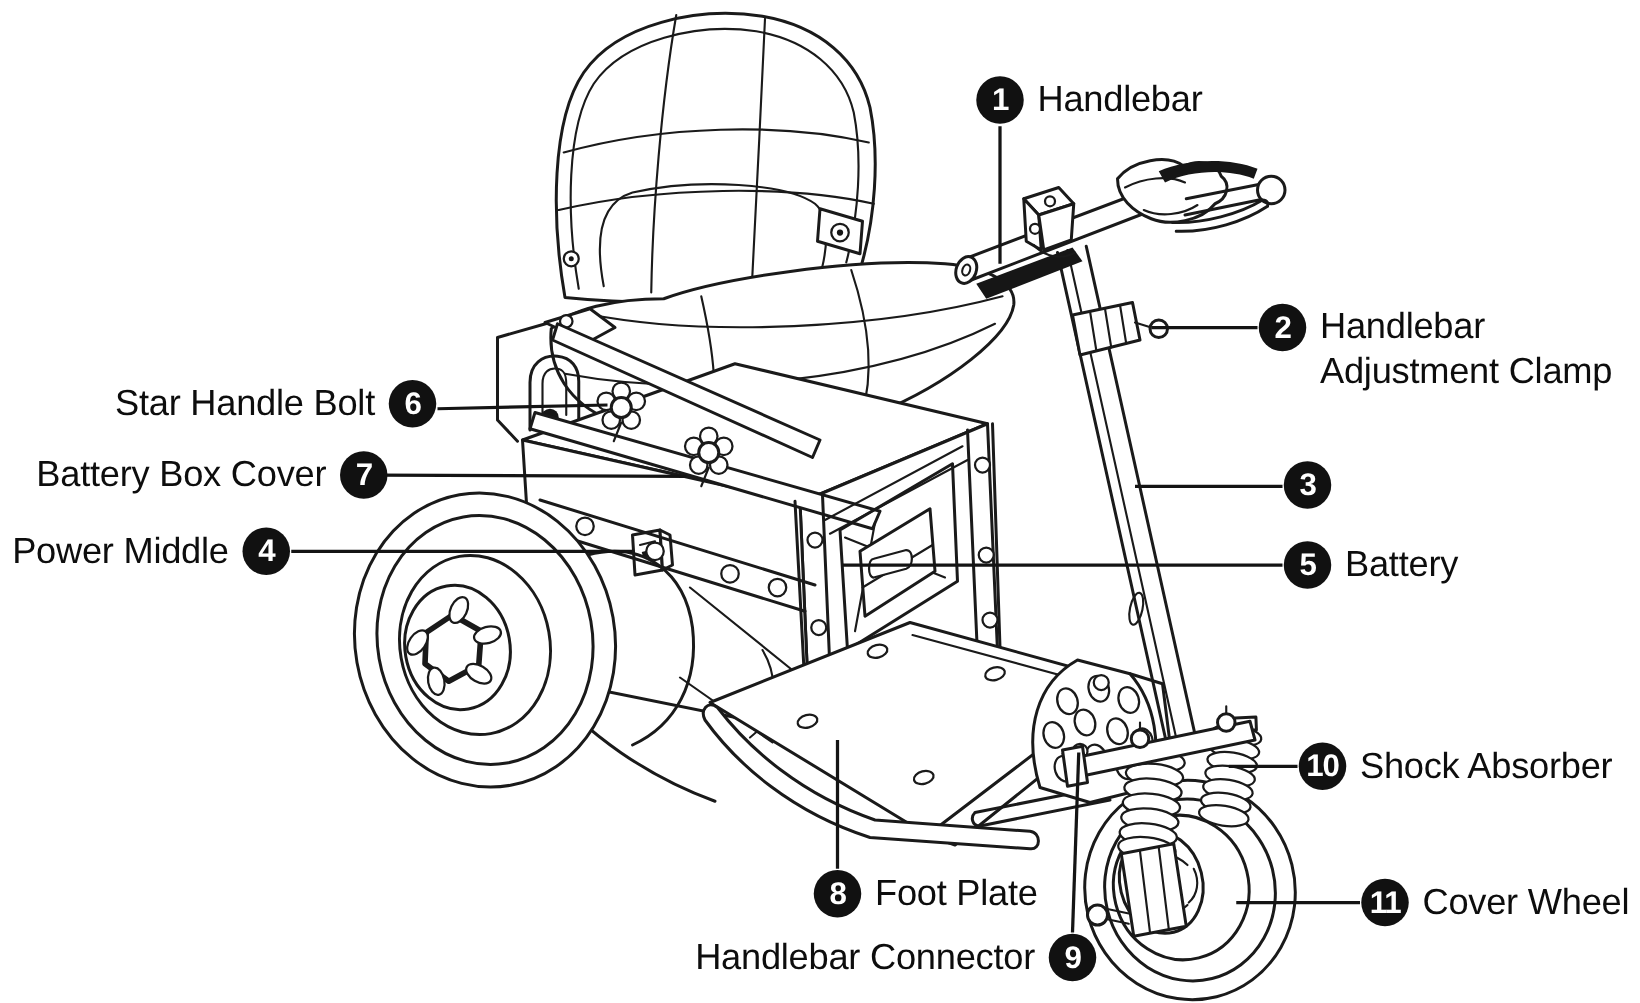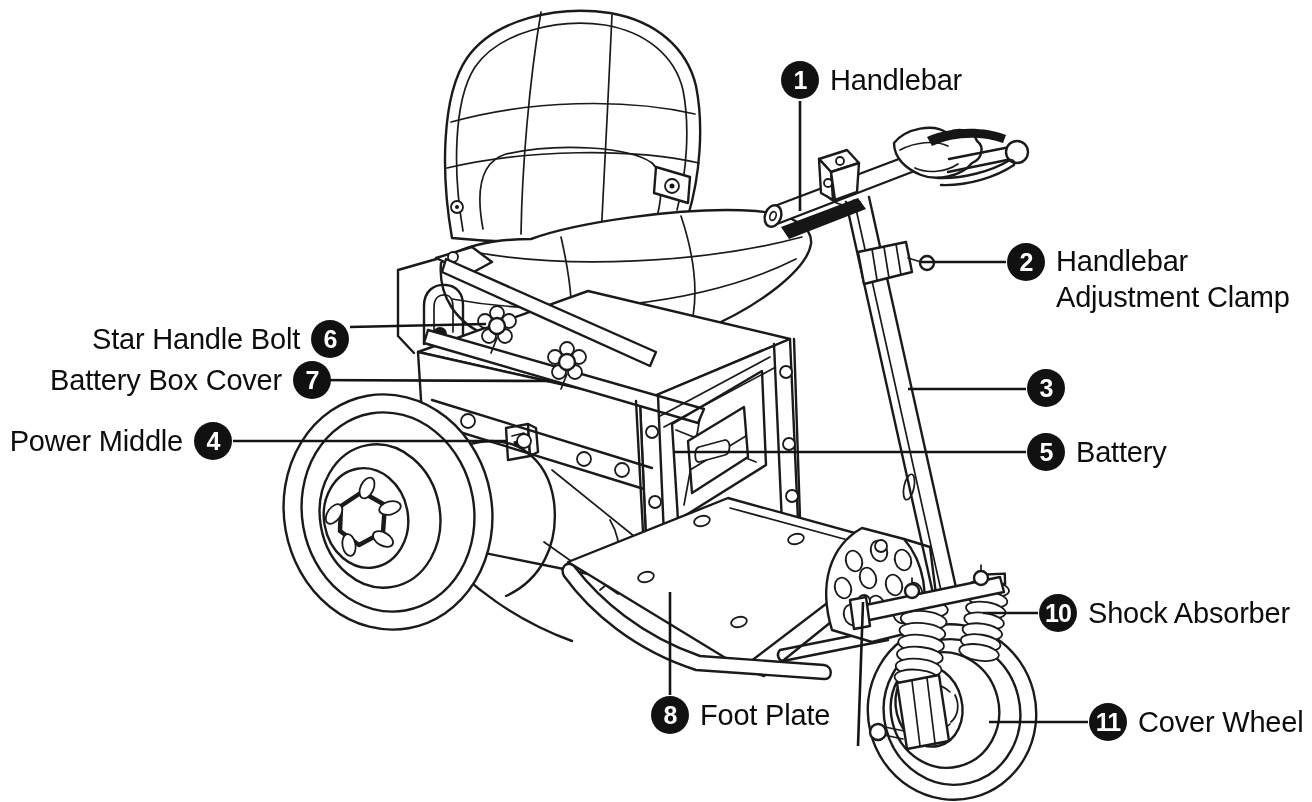--- a/index.html
+++ b/index.html
@@ -274,32 +274,36 @@
     <span class="badge">3</span>
   </div>
   <div class="callout" style="right:1080px;top:422px">
     <span class="lbl">Power Middle</span>
     <span class="badge">4</span>
   </div>
   <div class="callout" style="left:1027px;top:433px">
     <span class="badge">5</span>
     <span class="lbl">Battery</span>
   </div>
-  <div class="callout" style="right:963px;top:320px">
+  <div class="callout" style="right:963px;top:304px">
     <span class="lbl">Star Handle Bolt</span>
     <span class="badge">6</span>
   </div>
-  <div class="callout" style="right:981px;top:361px">
+  <div class="callout" style="right:1002px;top:361px">
     <span class="lbl">Battery Box Cover</span>
     <span class="badge">7</span>
   </div>
   <div class="callout" style="left:651px;top:696px">
     <span class="badge">8</span>
     <span class="lbl">Foot Plate</span>
   </div>
+  <div class="callout" style="right:435px;top:747px">
+    <span class="lbl">Handlebar Connector</span>
+    <span class="badge">9</span>
+  </div>
   <div class="callout" style="left:1039px;top:594px">
     <span class="badge">10</span>
     <span class="lbl">Shock Absorber</span>
   </div>
   <div class="callout" style="left:1089px;top:703px">
     <span class="badge">11</span>
     <span class="lbl">Cover Wheel</span>
   </div>
 </div>
 

